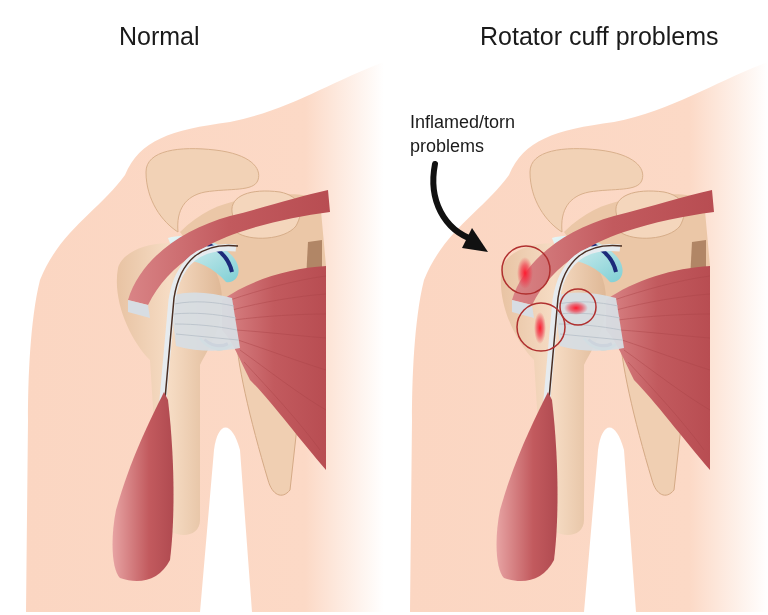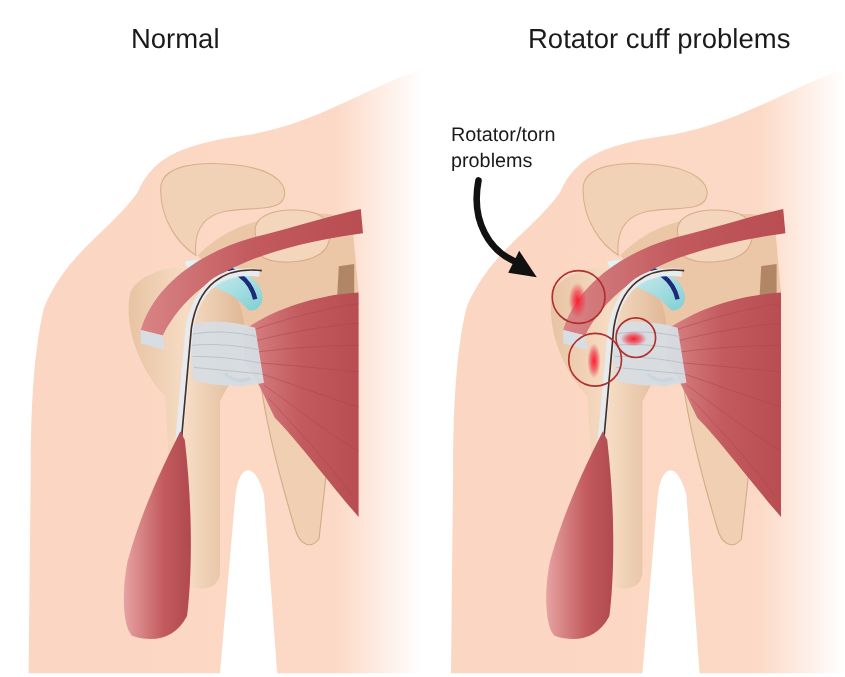--- a/index.html
+++ b/index.html
@@ -168,16 +168,16 @@
 
     <circle cx="142" cy="270" r="24" fill="none" stroke="#b0302f" stroke-width="1.5"></circle>
     <circle cx="194" cy="307" r="18" fill="none" stroke="#b0302f" stroke-width="1.5"></circle>
     <circle cx="157" cy="327" r="24" fill="none" stroke="#b0302f" stroke-width="1.5"></circle>
 
     <path d="M51,164 C44,200 60,230 90,240" fill="none" stroke="#111111" stroke-width="6" stroke-linecap="round"></path>
     <path d="M78,248 L104,252 L88,228 Z" fill="#111111"></path>
   </svg>
   <div class="title rc">Rotator cuff problems</div>
   <div class="callout">
-    <div>Rotator/torn</div>
+    <div>Inflamed/torn</div>
     <div>problems</div>
   </div>
 </div>
 
 </body></html>

